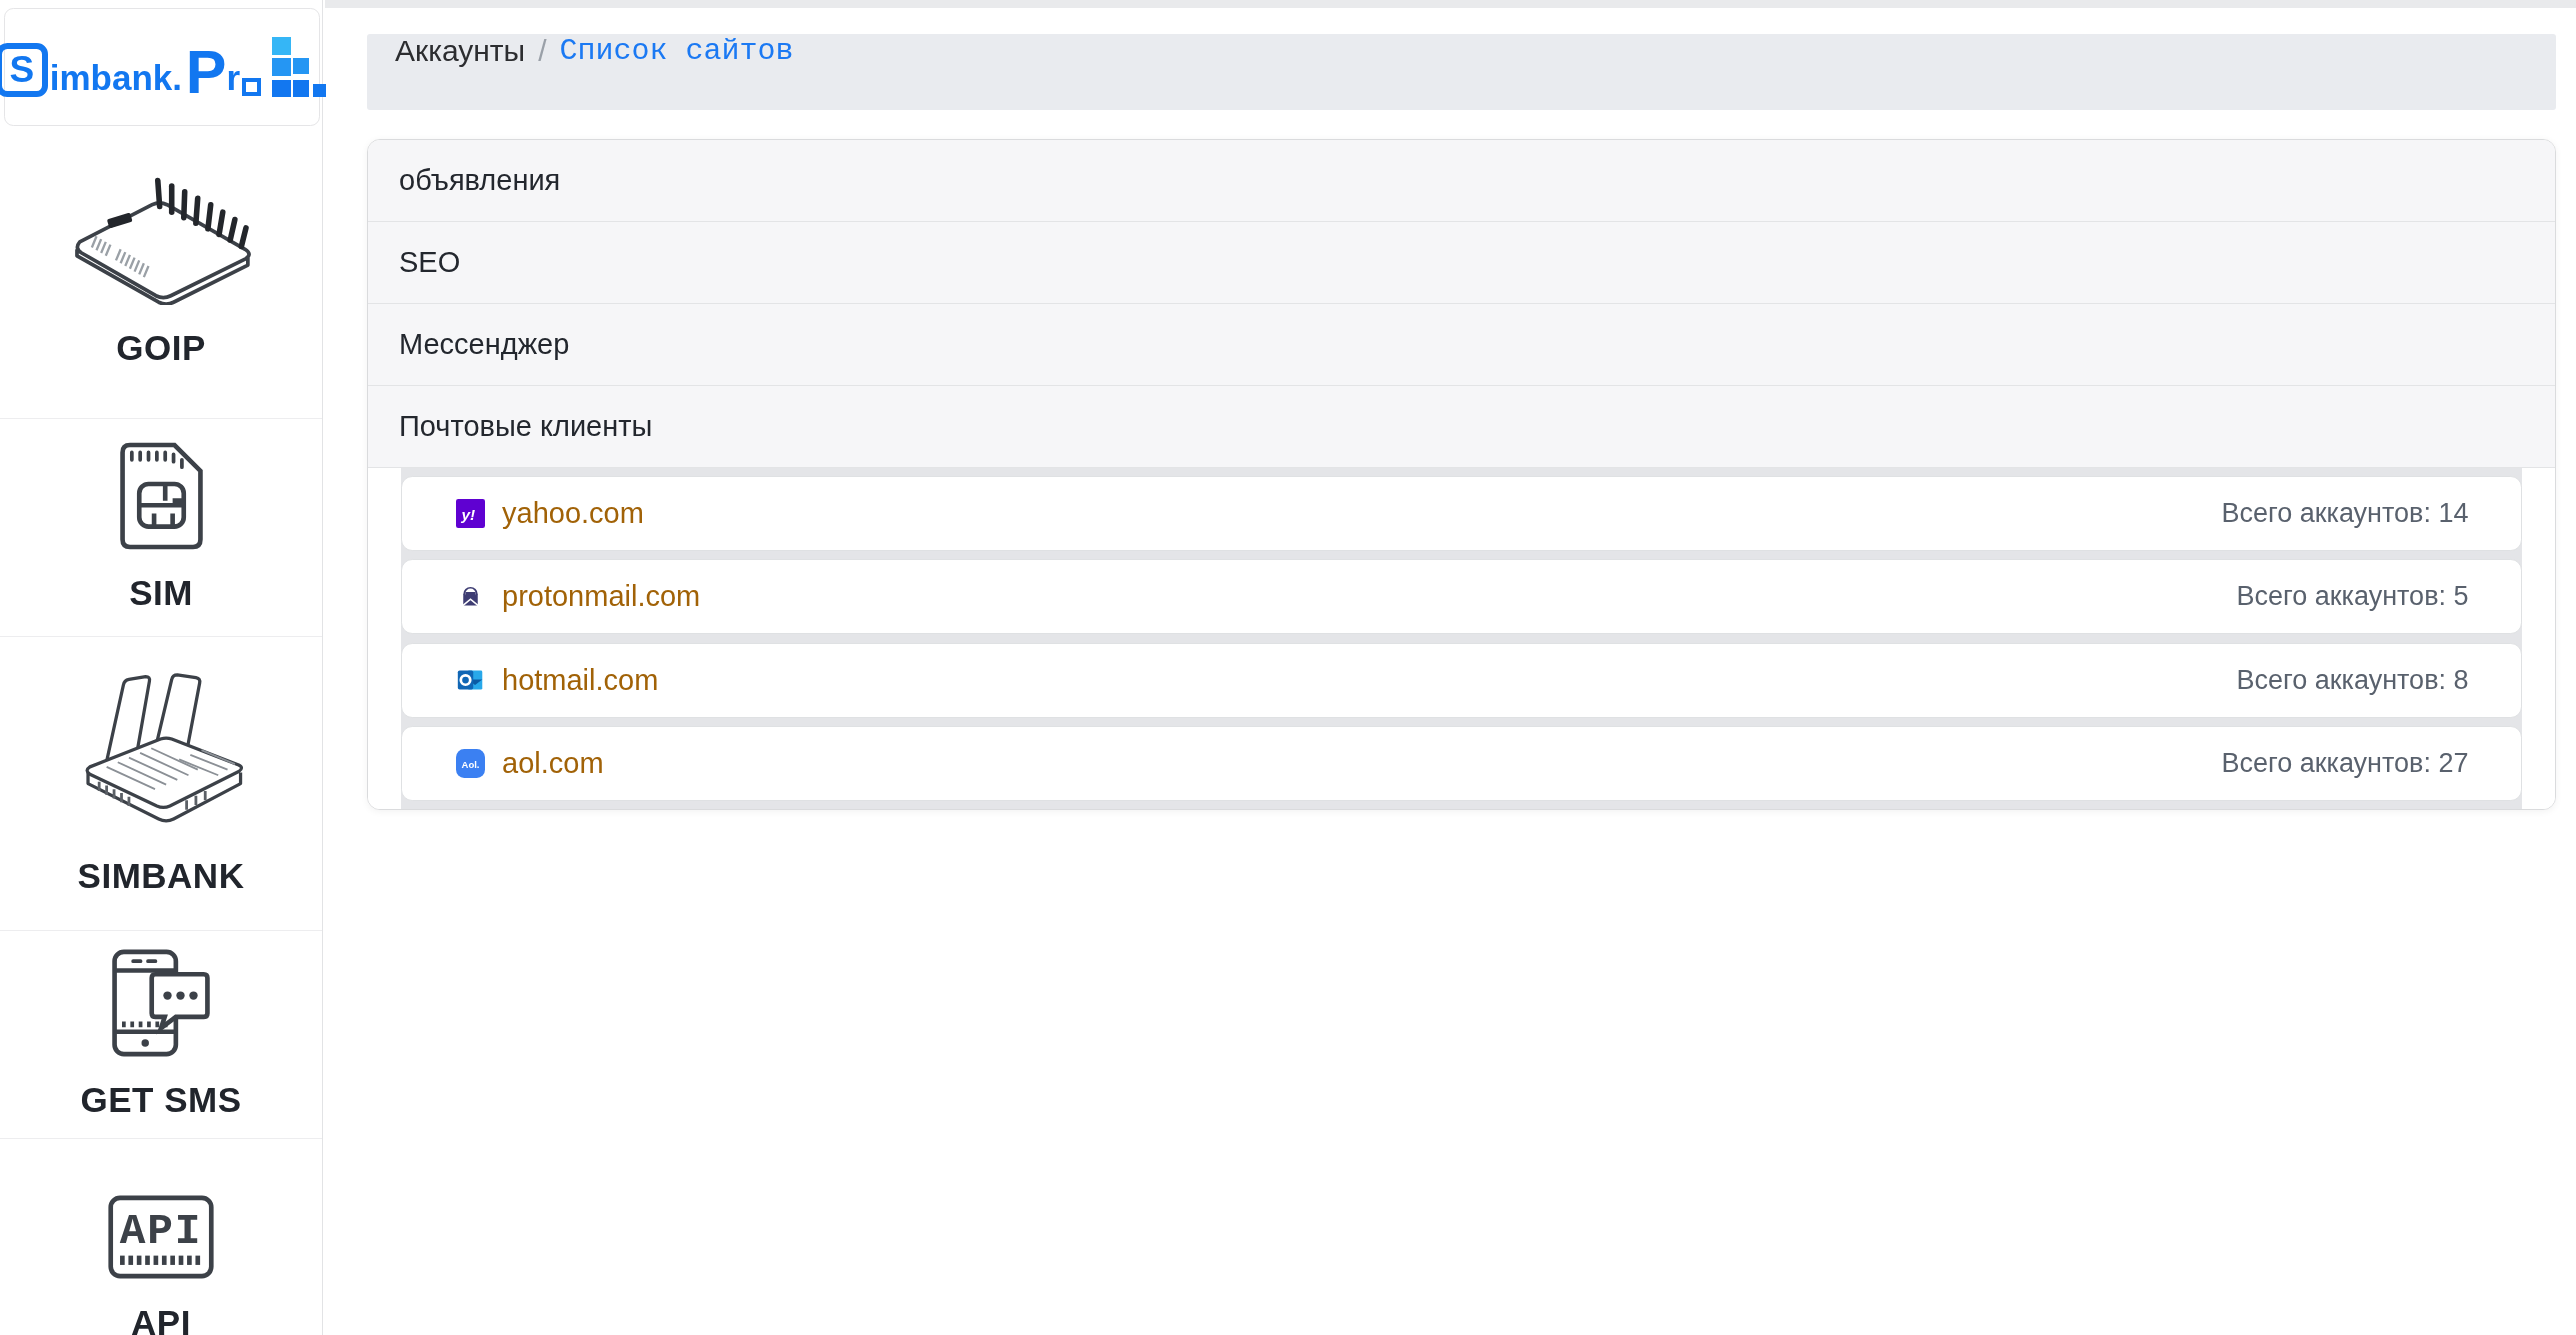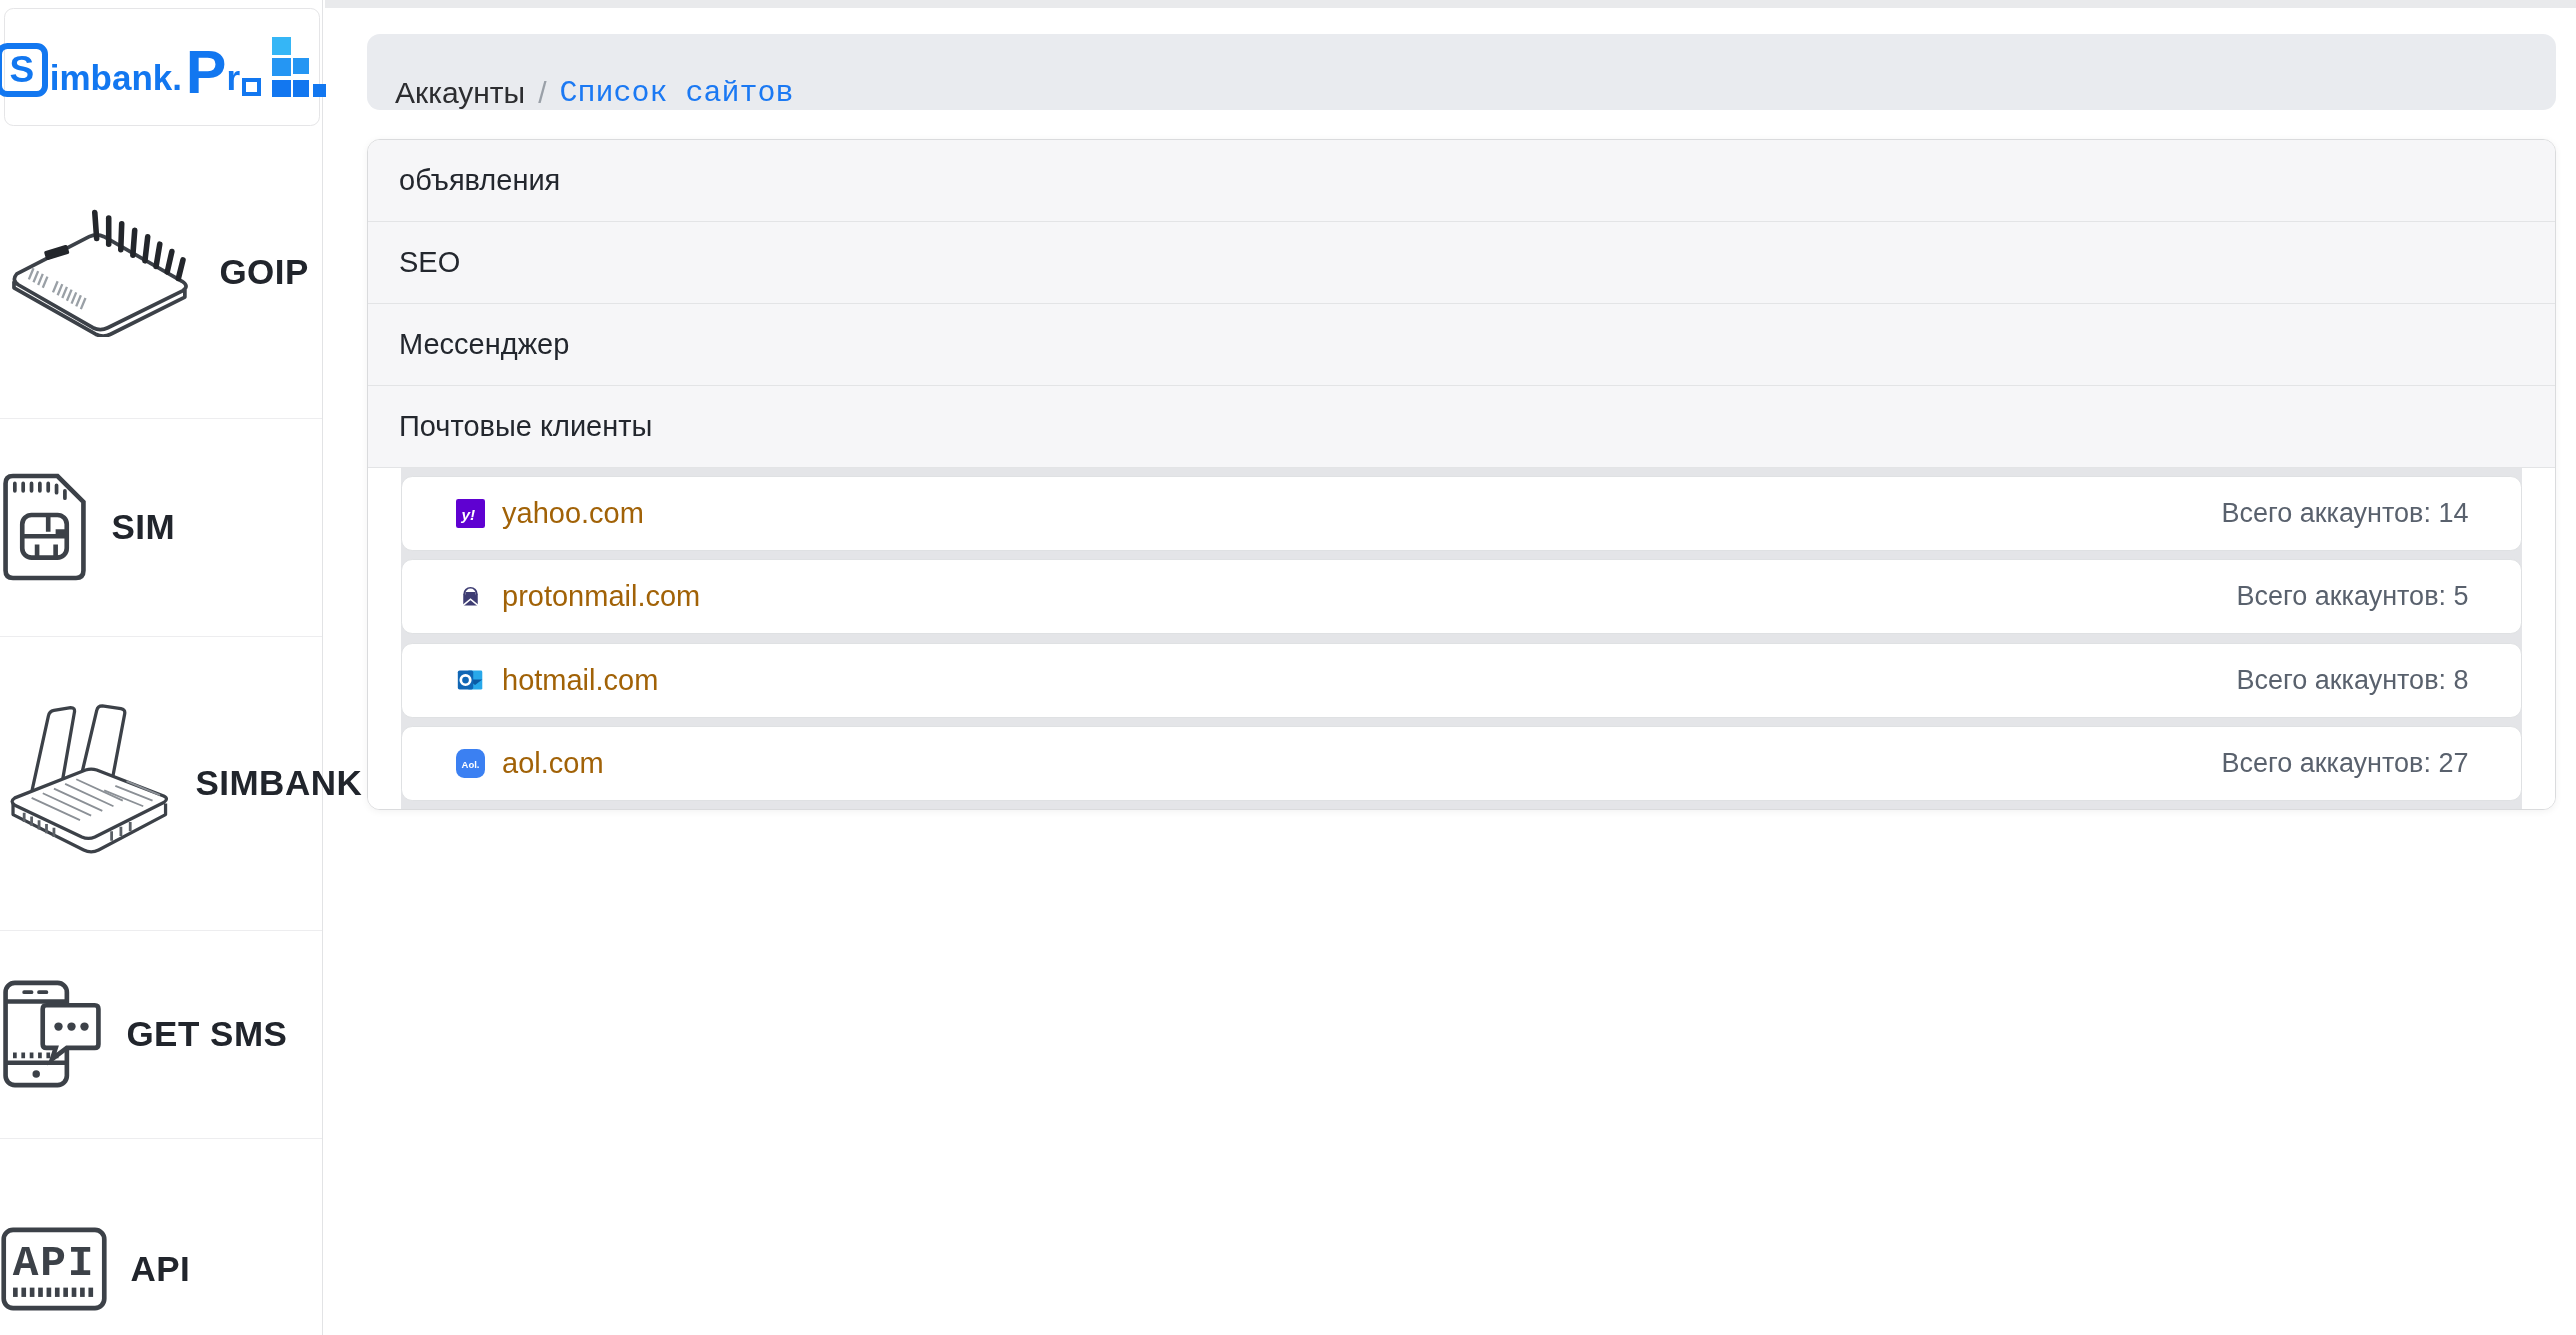--- a/index.html
+++ b/index.html
@@ -16,37 +16,37 @@
   .logo .s-box { width:52px; height:54px; border:6.5px solid #1277f0; border-radius:11.2px;
     display:flex; align-items:center; justify-content:center;
     font-size:37px; font-weight:800; color:#1277f0; margin-right:1.9px; }
   .logo .mid { font-size:35px; font-weight:800; letter-spacing:0px; line-height:1; padding-bottom:1.9px; }
   .logo .bigP { font-size:61px; font-weight:800; line-height:.78; margin-left:3.7px; }
   .logo .r { font-size:35px; font-weight:800; line-height:1; padding-bottom:1.9px; }
   .logo .blocks { position:relative; width:86px; height:60px; margin-left:1.9px; }
   .logo .blocks i { position:absolute; display:block; }
 
   .side-nav { display:flex; flex-direction:column; }
-  .side-item { display:flex; flex-direction:row; align-items:center;
-    gap:22.4px; border-bottom:1.9px solid #ededef;
+  .side-item { display:flex; flex-direction:column; align-items:center;
+    justify-content:center; gap:22.4px; border-bottom:1.9px solid #ededef;
     background:#fff; cursor:pointer; }
   .side-item:nth-child(1) { height:293px; }
   .side-item:nth-child(2) { height:218px; }
   .side-item:nth-child(3) { height:294px; }
   .side-item:nth-child(4) { height:208px; }
   .side-item:nth-child(5) { height:261px; }
   .side-label { font-size:35px; font-weight:700; color:#21252c; letter-spacing:0.5px; }
   .side-icon { display:flex; align-items:center; justify-content:center; }
 
   
   .main { margin-left:325px; height:1335px; background:#fff; }
   .topstrip { height:7.5px; background:#e9eaec; }
 
   .breadcrumb { margin:26px 20.5px 0 42px; height:76px; background:#e9ebef;
-    border-radius:13px; display:flex; align-items:flex-end; padding:0 28px;
+    border-radius:3px; display:flex; align-items:flex-start; padding:0 28px;
     font-size:30px; gap:13px; }
   .breadcrumb .bc-current { color:#2c2d30; }
   .breadcrumb .bc-sep { color:#9aa0a8; }
   .breadcrumb a { color:#1b79f3; text-decoration:none; cursor:pointer;font-family:Liberation Mono, monospace; }
 
   .panel { margin:29px 20.5px 0 42px; border:1.9px solid #dadbdd; border-radius:13px;
     overflow:hidden; box-shadow:0 1.9px 7.5px rgba(0,0,0,.05); background:#fff; }
   .acc-header { height:82px; background:#f6f6f8; border-bottom:1.9px solid #e3e4e6;
     display:flex; align-items:center; padding:0 31px; font-size:29px;
     color:#23272e; cursor:pointer; }

